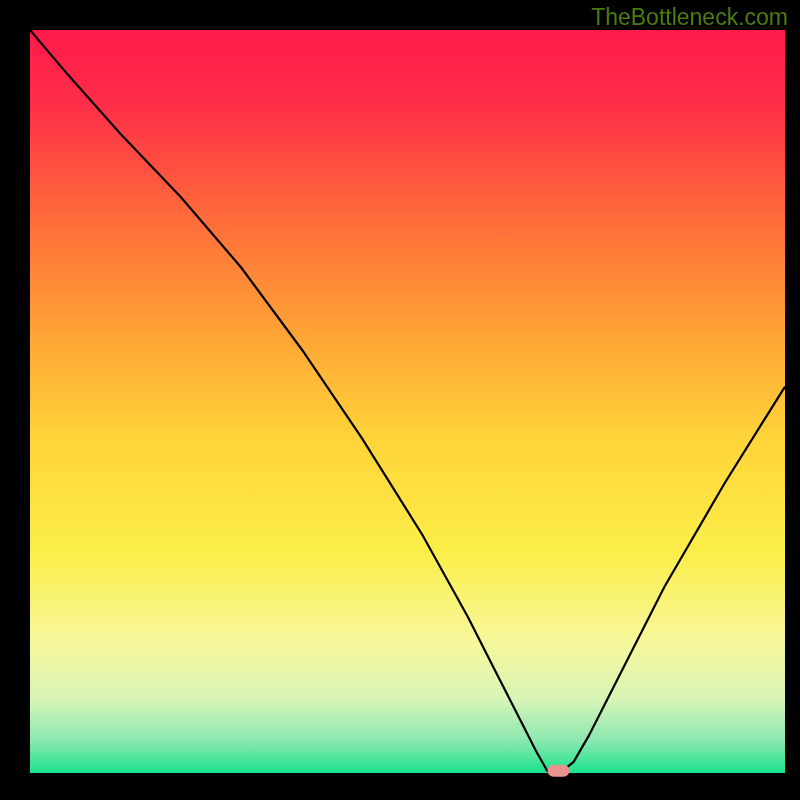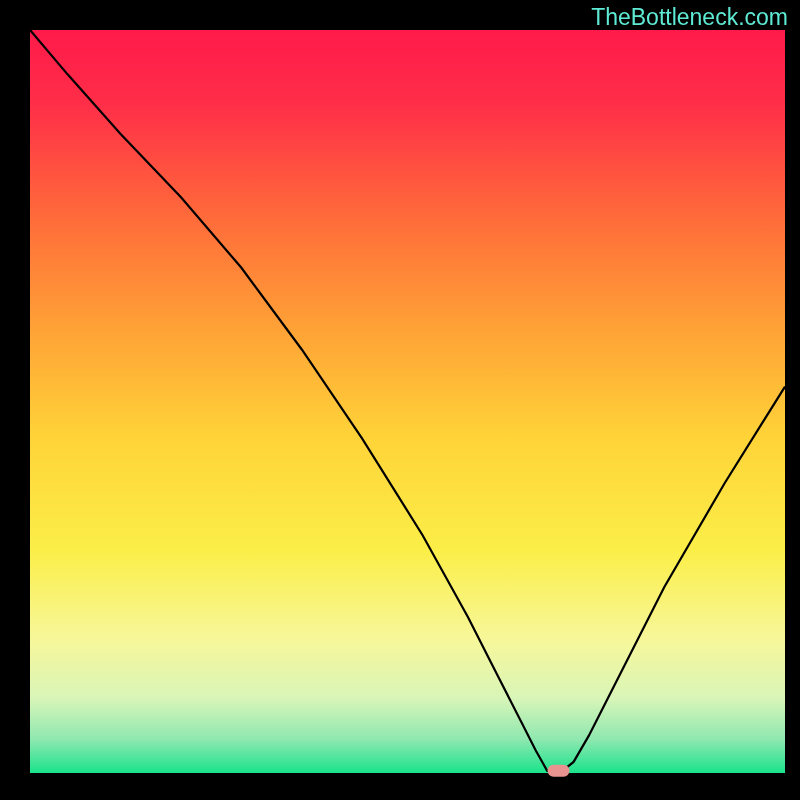--- a/index.html
+++ b/index.html
@@ -13,21 +13,21 @@
   }
   .chart-container {
     position: relative;
     width: 800px;
     height: 800px;
   }
   .watermark {
     position: absolute;
     top: 4px;
     right: 12px;
-    color: #5eead4;
+    color: #4d7c0f;
     font-size: 23px;
     font-weight: normal;
     z-index: 10;
   }
   svg {
     display: block;
   }
 </style>
 </head>
 <body>

